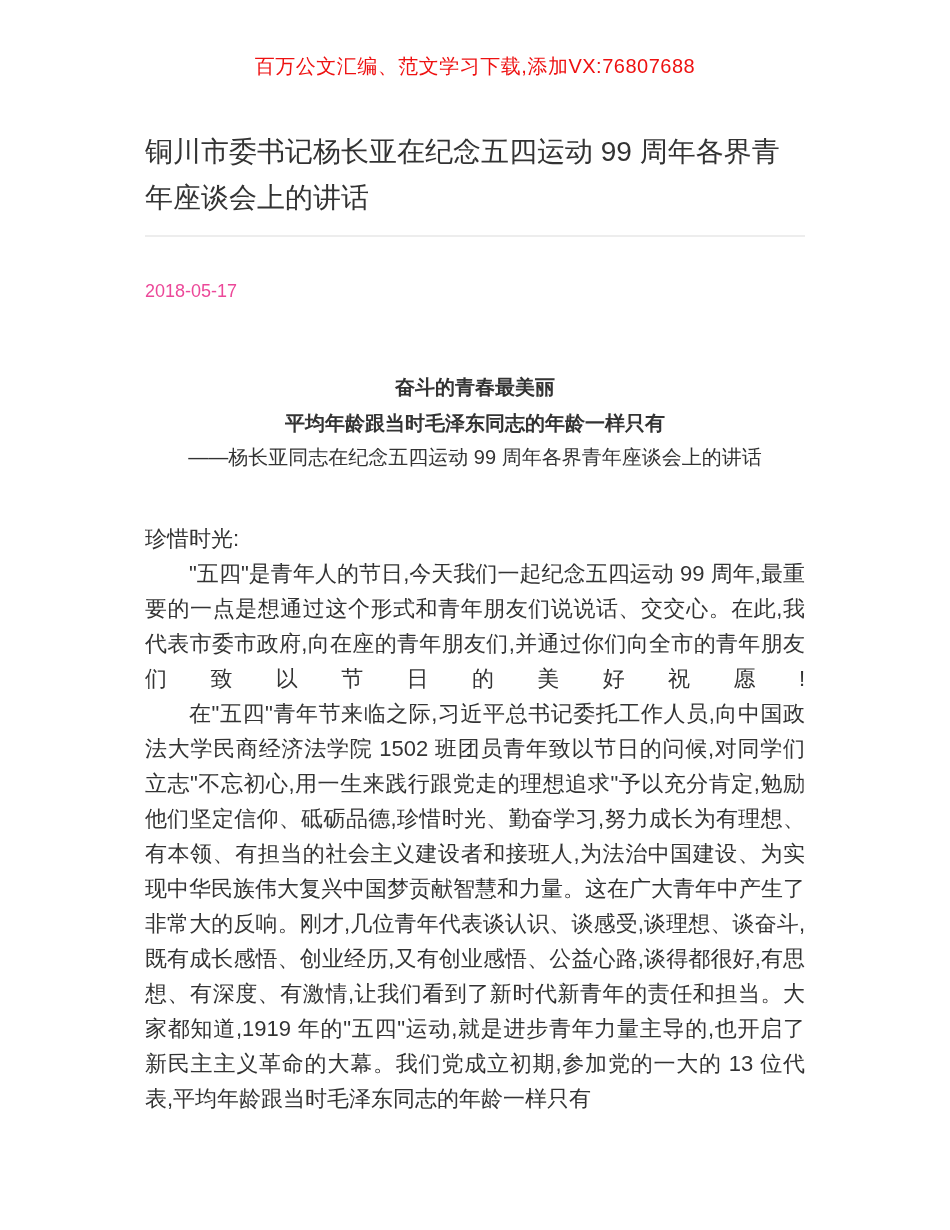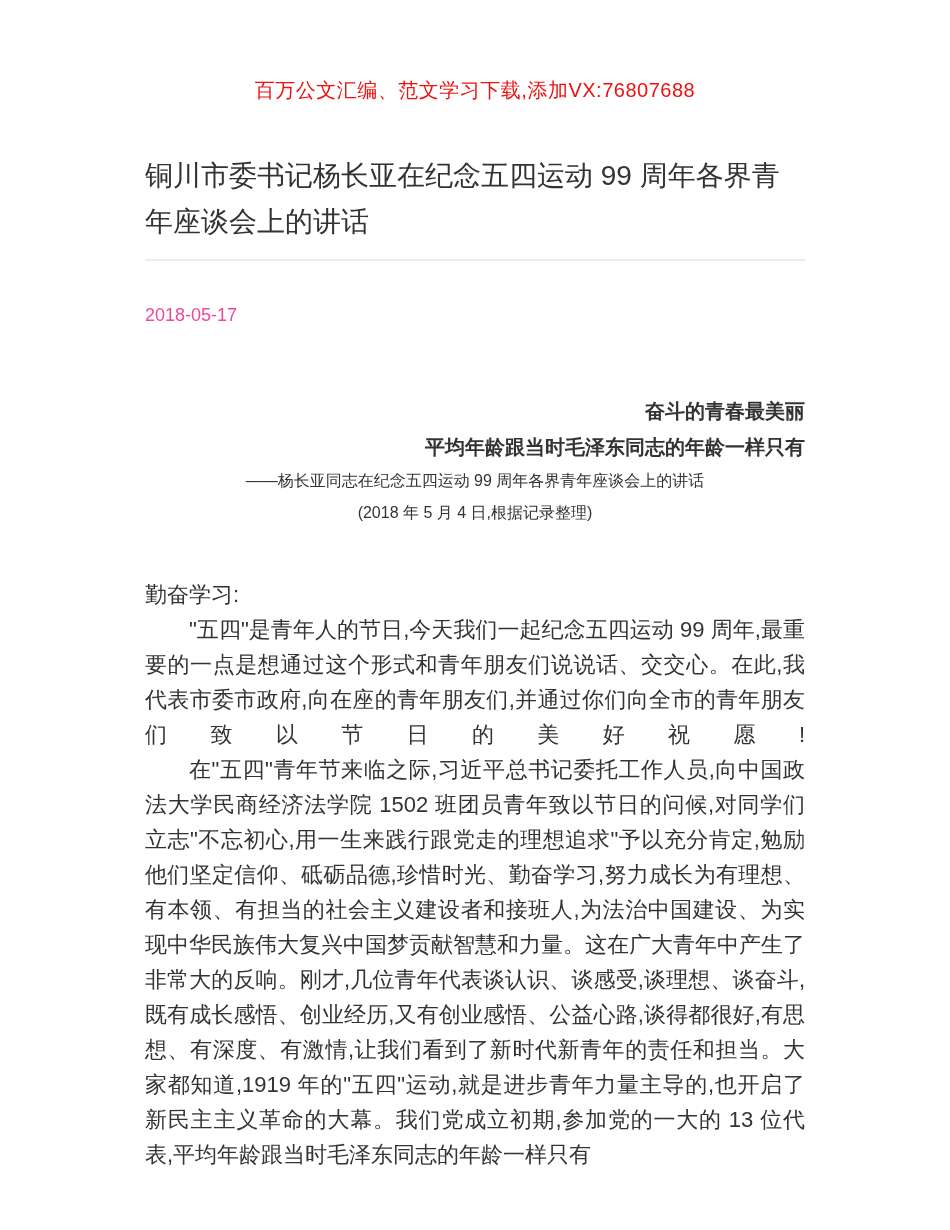--- a/index.html
+++ b/index.html
@@ -8,21 +8,21 @@
     background: #ffffff;
   }
   body {
     width: 950px;
     height: 1230px;
     overflow: hidden;
     font-family: "Liberation Sans", "DejaVu Sans", sans-serif;
     color: #333333;
   }
   .banner {
-    padding-top: 77px;
+    padding-top: 53px;
     text-align: center;
     font-size: 20px;
     line-height: 26px;
     color: #ee1111;
     letter-spacing: 0.5px;
   }
   .page {
     width: 660px;
     margin: 15px auto;
   }
@@ -47,25 +47,24 @@
   }
   .headings {
     margin-top: 66px;
     text-align: center;
   }
   .heading-line {
     font-size: 20px;
     font-weight: 700;
     line-height: 36px;
     color: #333333;
-    text-align: right;
   }
   .subtitle {
     text-align: center;
-    font-size: 16px;
+    font-size: 20px;
     line-height: 32px;
     color: #333333;
   }
   .source-note {
     text-align: center;
     font-size: 16px;
     line-height: 32px;
     color: #333333;
   }
   .article-body {
@@ -99,21 +98,20 @@
 
   <div class="publish-date">2018-05-17</div>
 
   <div class="headings">
     <div class="heading-line">奋斗的青春最美丽</div>
     <div class="heading-line">平均年龄跟当时毛泽东同志的年龄一样只有</div>
   </div>
 
   <div class="subtitle">——杨长亚同志在纪念五四运动 99 周年各界青年座谈会上的讲话</div>
 
-  <div class="source-note">(2018 年 5 月 4 日,根据记录整理)</div>
 
   <div class="article-body">
-    <p>勤奋学习:</p>
+    <p>珍惜时光:</p>
     <p class="indent justify-last">"五四"是青年人的节日,今天我们一起纪念五四运动 99 周年,最重要的一点是想通过这个形式和青年朋友们说说话、交交心。在此,我代表市委市政府,向在座的青年朋友们,并通过你们向全市的青年朋友们致以节日的美好祝愿!</p>
     <p class="indent">在"五四"青年节来临之际,习近平总书记委托工作人员,向中国政法大学民商经济法学院 1502 班团员青年致以节日的问候,对同学们立志"不忘初心,用一生来践行跟党走的理想追求"予以充分肯定,勉励他们坚定信仰、砥砺品德,珍惜时光、勤奋学习,努力成长为有理想、有本领、有担当的社会主义建设者和接班人,为法治中国建设、为实现中华民族伟大复兴中国梦贡献智慧和力量。这在广大青年中产生了非常大的反响。刚才,几位青年代表谈认识、谈感受,谈理想、谈奋斗,既有成长感悟、创业经历,又有创业感悟、公益心路,谈得都很好,有思想、有深度、有激情,让我们看到了新时代新青年的责任和担当。大家都知道,1919 年的"五四"运动,就是进步青年力量主导的,也开启了新民主主义革命的大幕。我们党成立初期,参加党的一大的 13 位代表,平均年龄跟当时毛泽东同志的年龄一样只有</p>
   </div>
 
 </div>
 
 </body></html>

